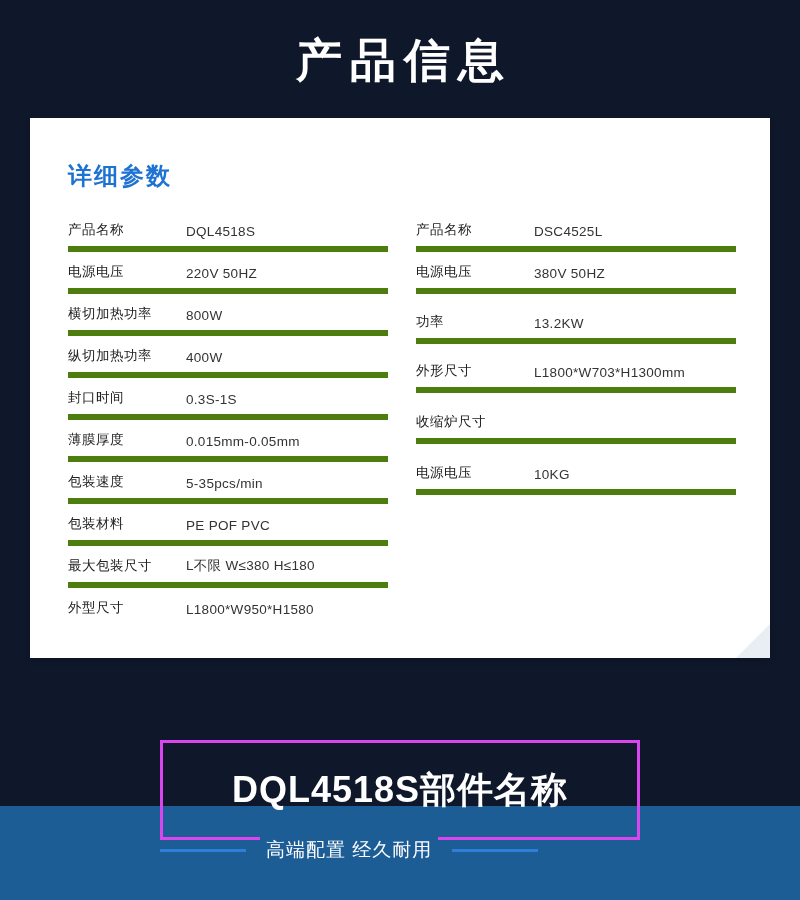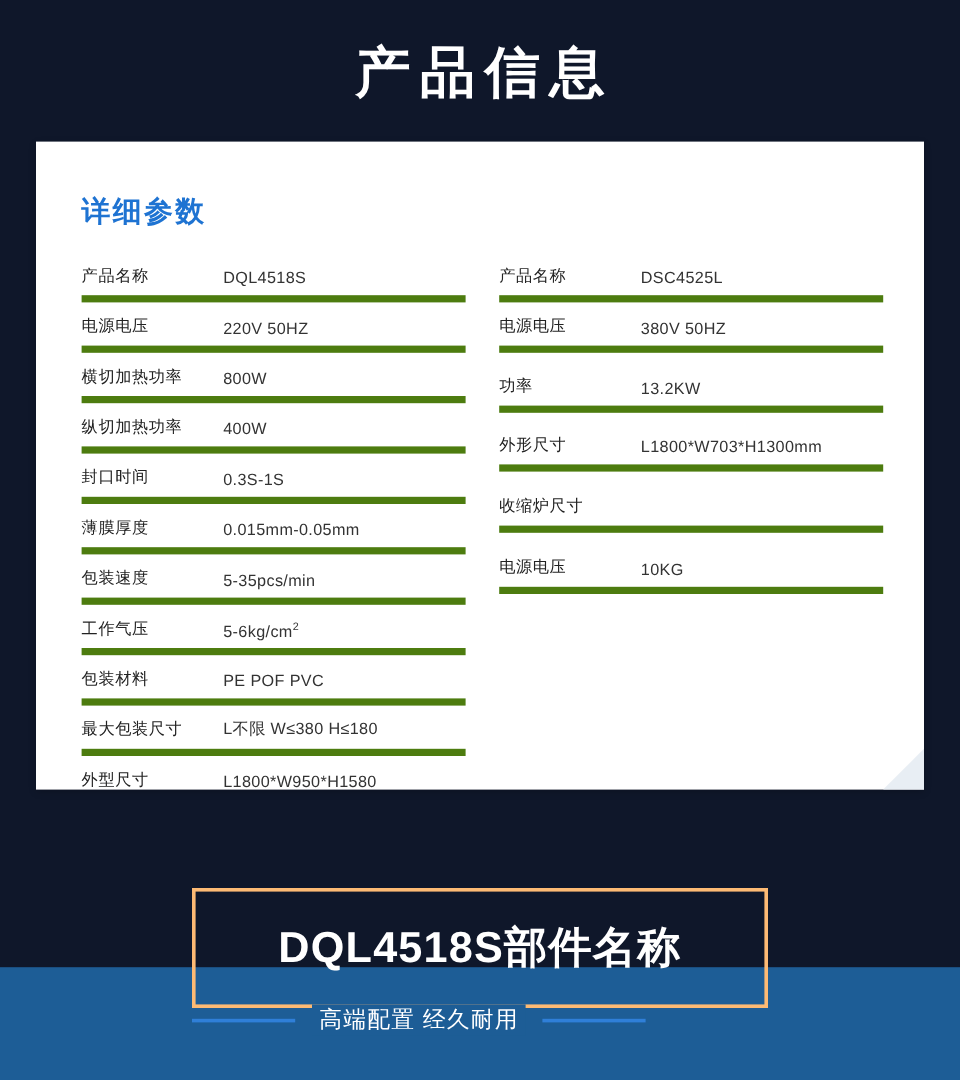--- a/index.html
+++ b/index.html
@@ -114,21 +114,21 @@
   .spec-col.right .spec-row.r4 { height: 43px; }
   .spec-col.right .spec-row.r5 { height: 45px; }
   .spec-col.right .spec-row.r6 { height: 45px; }
   
   .banner {
     position: absolute;
     left: 160px;
     top: 740px;
     width: 480px;
     height: 100px;
-    border: 3px solid #fdba74;
+    border: 3px solid #d946ef;
     box-sizing: border-box;
     display: flex;
     align-items: center;
     justify-content: center;
   }
   .banner-text {
     color: #ffffff;
     font-size: 36px;
     font-weight: bold;
     letter-spacing: 1px;
@@ -200,24 +200,20 @@
         <div class="spec-row">
           <div class="spec-label">薄膜厚度</div>
           <div class="spec-value">0.015mm-0.05mm</div>
         </div>
 
         <div class="spec-row">
           <div class="spec-label">包装速度</div>
           <div class="spec-value">5-35pcs/min</div>
         </div>
 
-        <div class="spec-row">
-          <div class="spec-label">工作气压</div>
-          <div class="spec-value"><span>5-6kg/cm</span><sup>2</sup></div>
-        </div>
 
         <div class="spec-row">
           <div class="spec-label">包装材料</div>
           <div class="spec-value">PE  POF  PVC</div>
         </div>
 
         <div class="spec-row">
           <div class="spec-label">最大包装尺寸</div>
           <div class="spec-value">L不限  W≤380  H≤180</div>
         </div>

